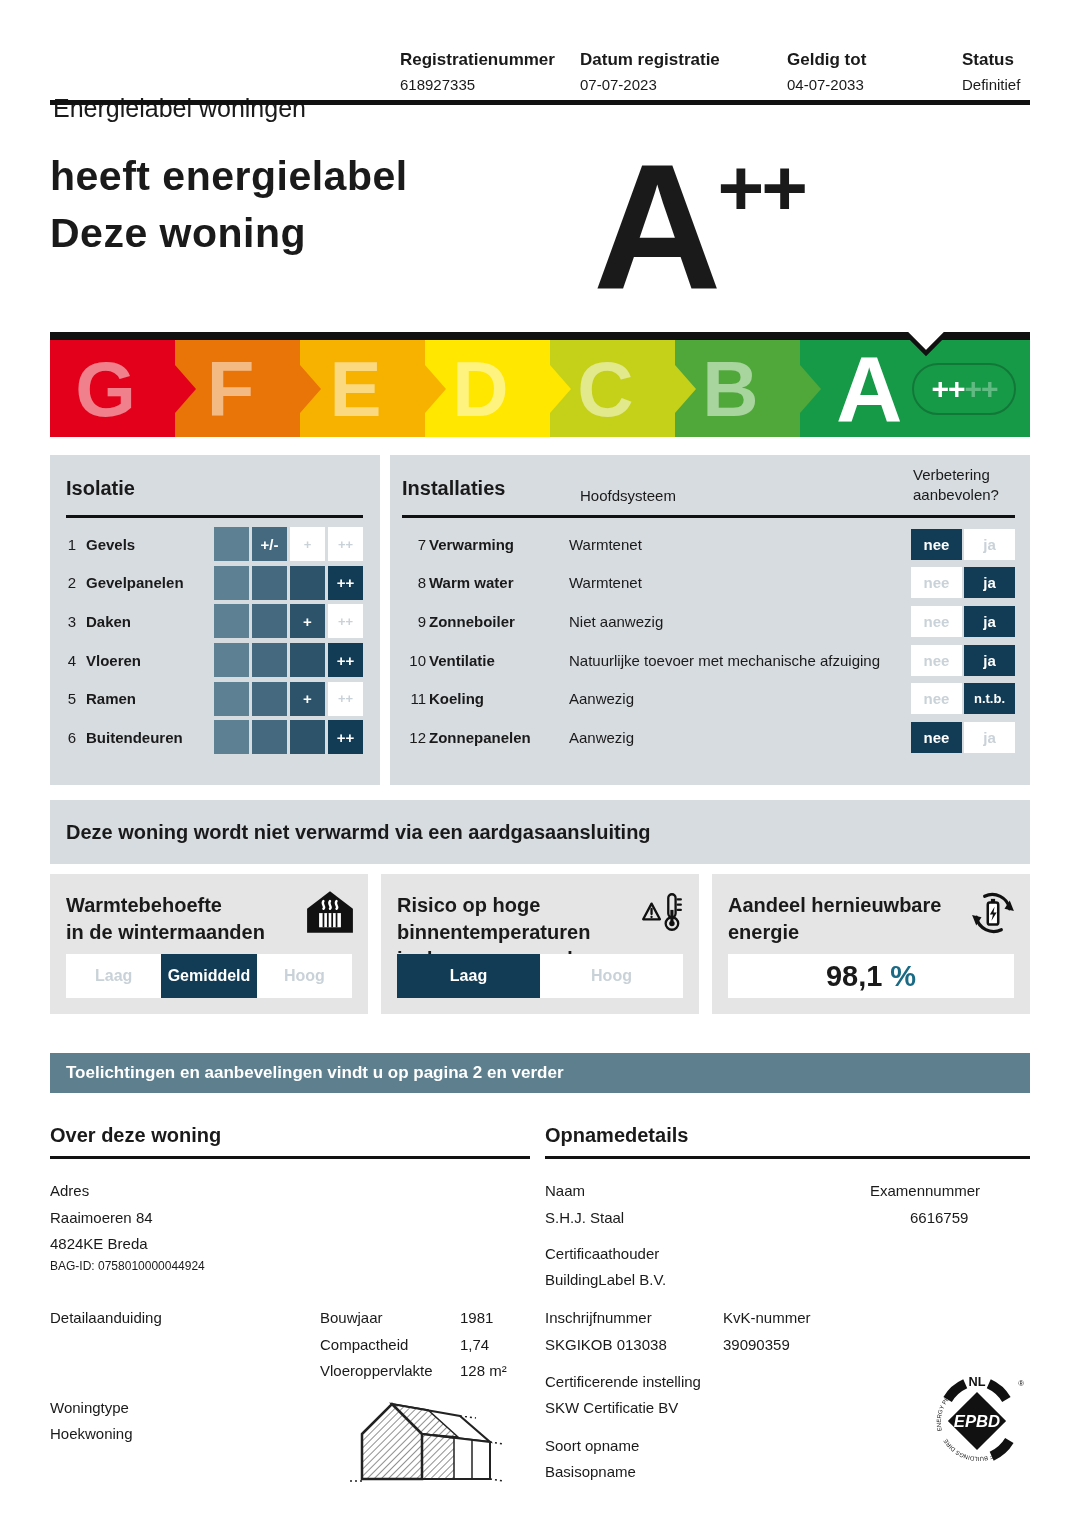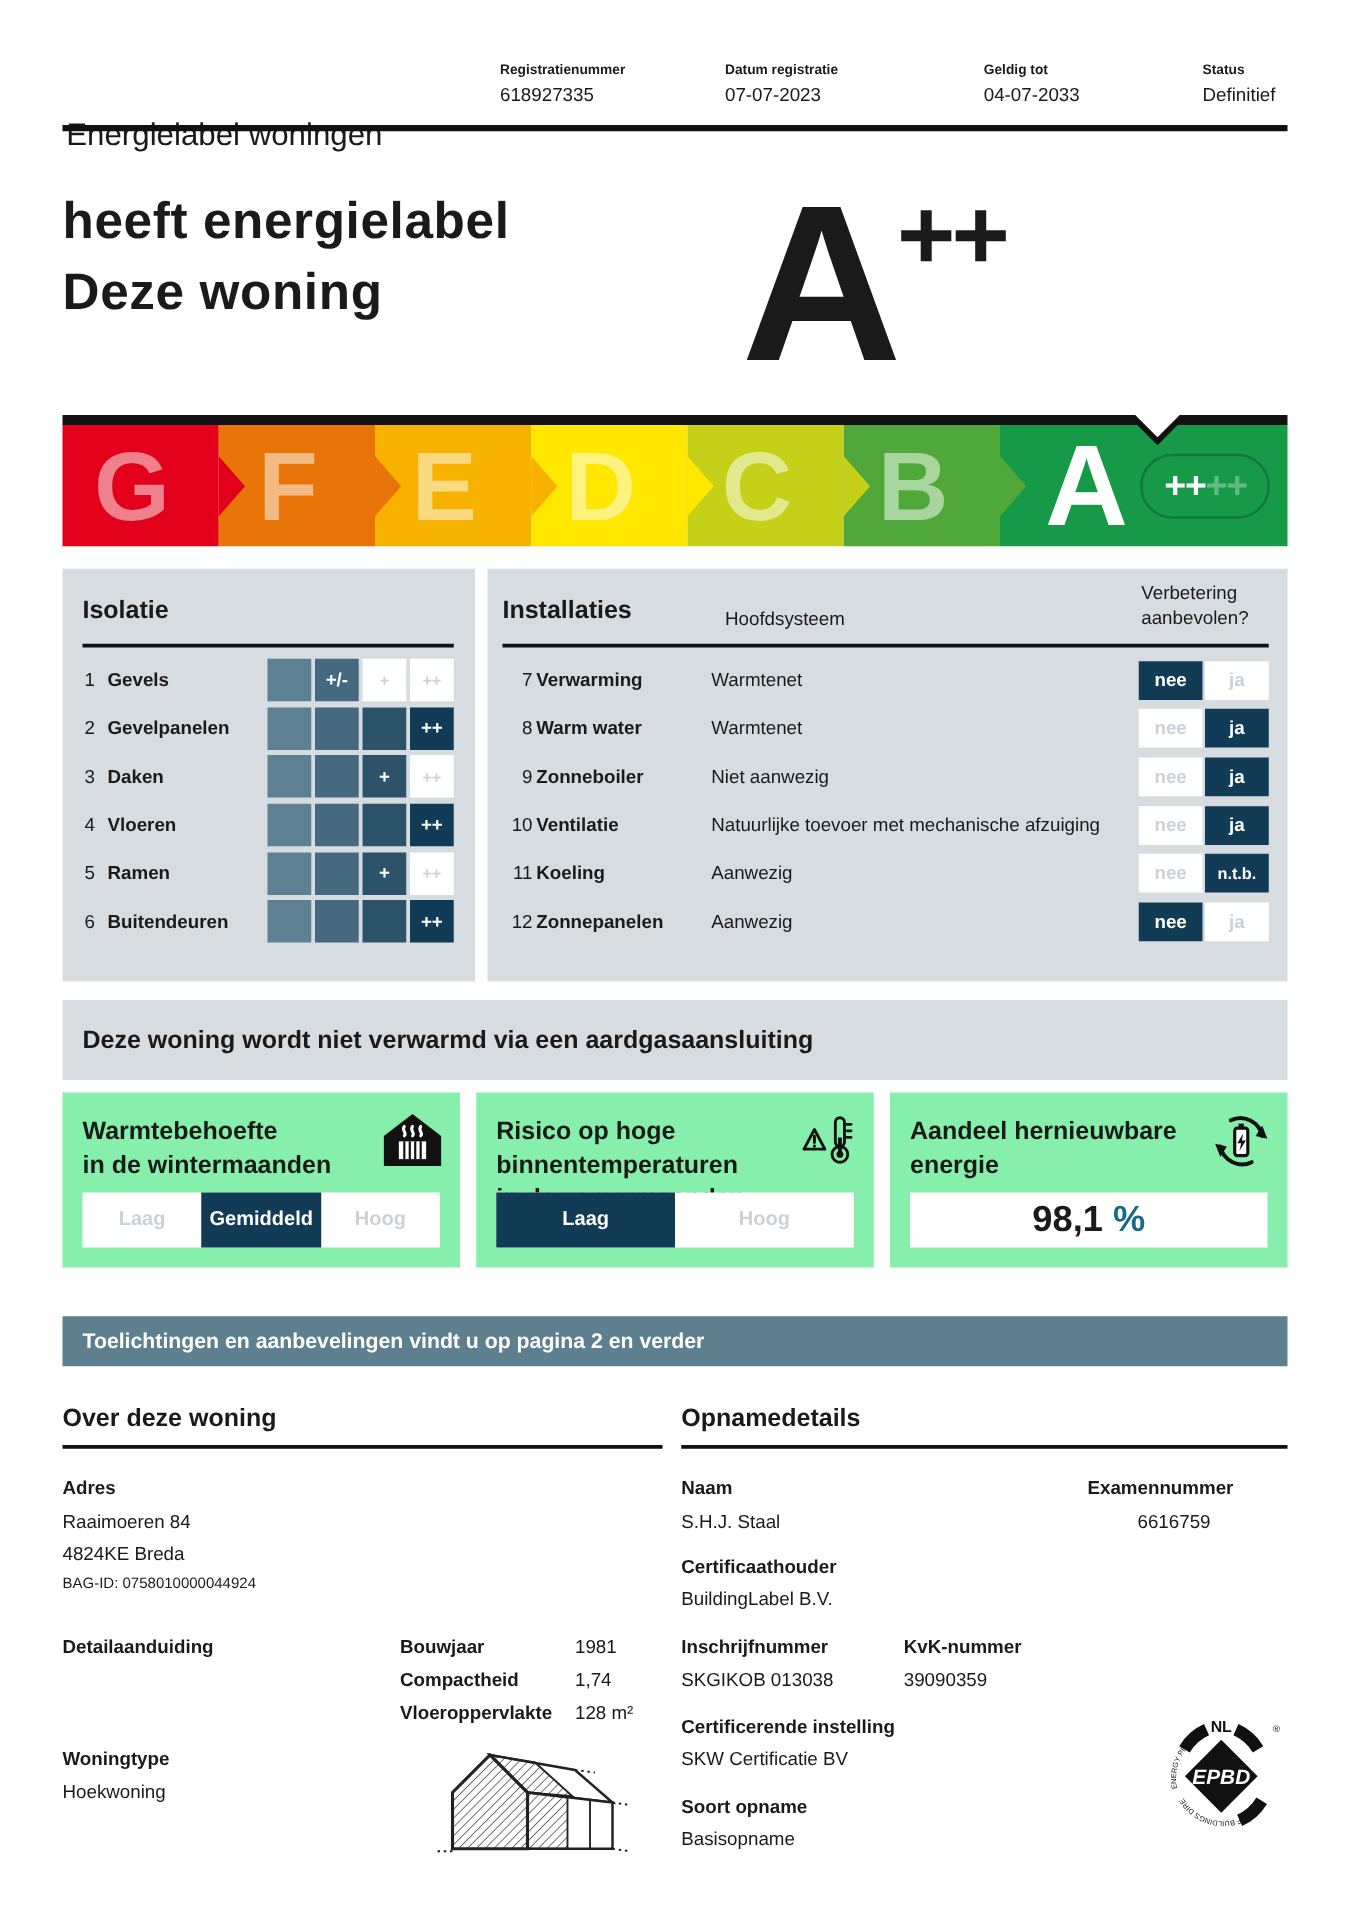--- a/index.html
+++ b/index.html
@@ -1,25 +1,25 @@
 <!DOCTYPE html>
 <html><head>
 <meta charset="utf-8">
 <style>
   html,body{margin:0;padding:0;background:#fff;}
   .page{position:relative;width:1080px;height:1527px;background:#fff;
         font-family:"Liberation Sans",sans-serif;color:#1a1a1a;overflow:hidden;}
   .abs{position:absolute;}
-  .lbl15{font-size:15px;font-weight:bold;}
+  .lbl15{font-size:15px;font-weight:normal;}
   .val15{font-size:15px;}
 
   
   .hdr-title{left:53px;top:58px;font-size:25px;margin-top:36px;}
   .hf{top:50px;width:170px;}
-  .hf .hf-l{font-size:11px;font-weight:bold;}
+  .hf .hf-l{font-size:17px;font-weight:bold;}
   .hf .hf-v{font-size:15px;margin-top:6px;}
   .hf0{left:400px;} .hf1{left:580px;} .hf2{left:787px;} .hf3{left:962px;width:110px;}
   .hdr-rule{left:50px;top:100px;width:980px;height:5px;background:#111;}
 
   
   .hero{left:50px;top:148px;font-size:41px;font-weight:bold;line-height:57px;letter-spacing:.5px;}
   .big{left:593px;top:138px;display:flex;align-items:flex-start;}
   .big .A{font-size:178px;font-weight:bold;line-height:1;letter-spacing:-4px;}
   .big .plus{font-size:80px;font-weight:bold;line-height:1;margin-top:10px;letter-spacing:-3px;}
 
@@ -65,21 +65,21 @@
        font-size:15px;font-weight:bold;background:#fff;color:#c9d2d8;}
   .opt.sel{background:#123c55;color:#fff;}
   .opt.small{font-size:13px;}
 
   
   .banner{left:50px;top:800px;width:980px;height:64px;background:#d7dce0;
           display:flex;align-items:center;padding-left:16px;box-sizing:border-box;
           font-size:20px;font-weight:bold;}
 
   
-  .mbox{top:874px;width:318px;height:140px;background:#86efac;}
+  .mbox{top:874px;width:318px;height:140px;background:#e5e5e5;}
   .mb0{left:50px;} .mb1{left:381px;} .mb2{left:712px;}
   .mtitle{position:absolute;left:16px;top:18px;font-size:20px;font-weight:bold;line-height:27px;}
   .micon{position:absolute;right:14px;top:16px;}
   .mstrip{position:absolute;left:16px;right:16px;bottom:16px;height:44px;background:#fff;display:flex;}
   .mopt{flex:1;display:flex;align-items:center;justify-content:center;
         font-size:16px;font-weight:bold;color:#c9d2d8;}
   .mopt.sel{background:#123c55;color:#fff;}
   .mval{justify-content:center;align-items:center;font-size:29px;font-weight:bold;gap:8px;}
   .mval .unit{color:#1a6a85;}
 

